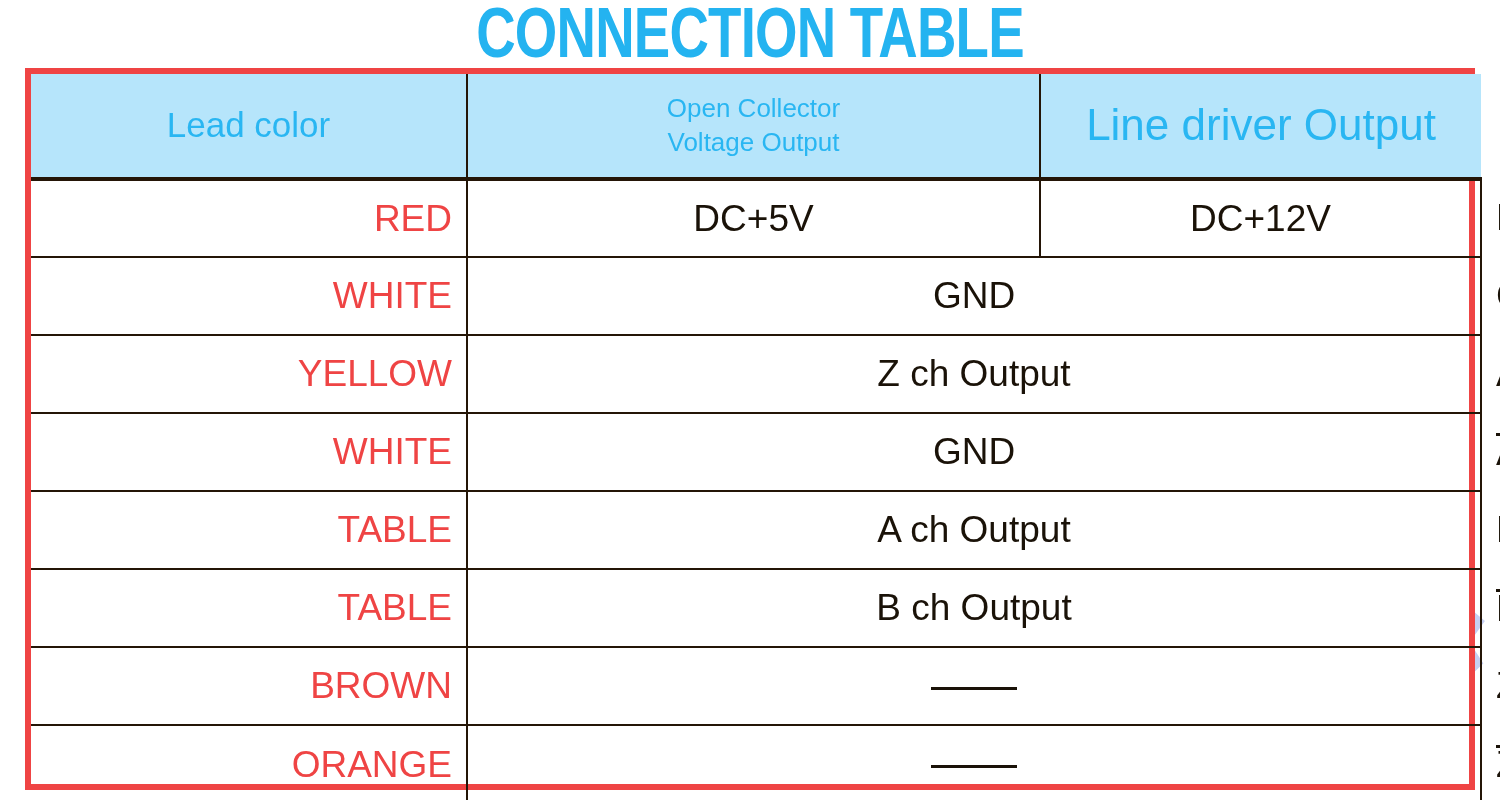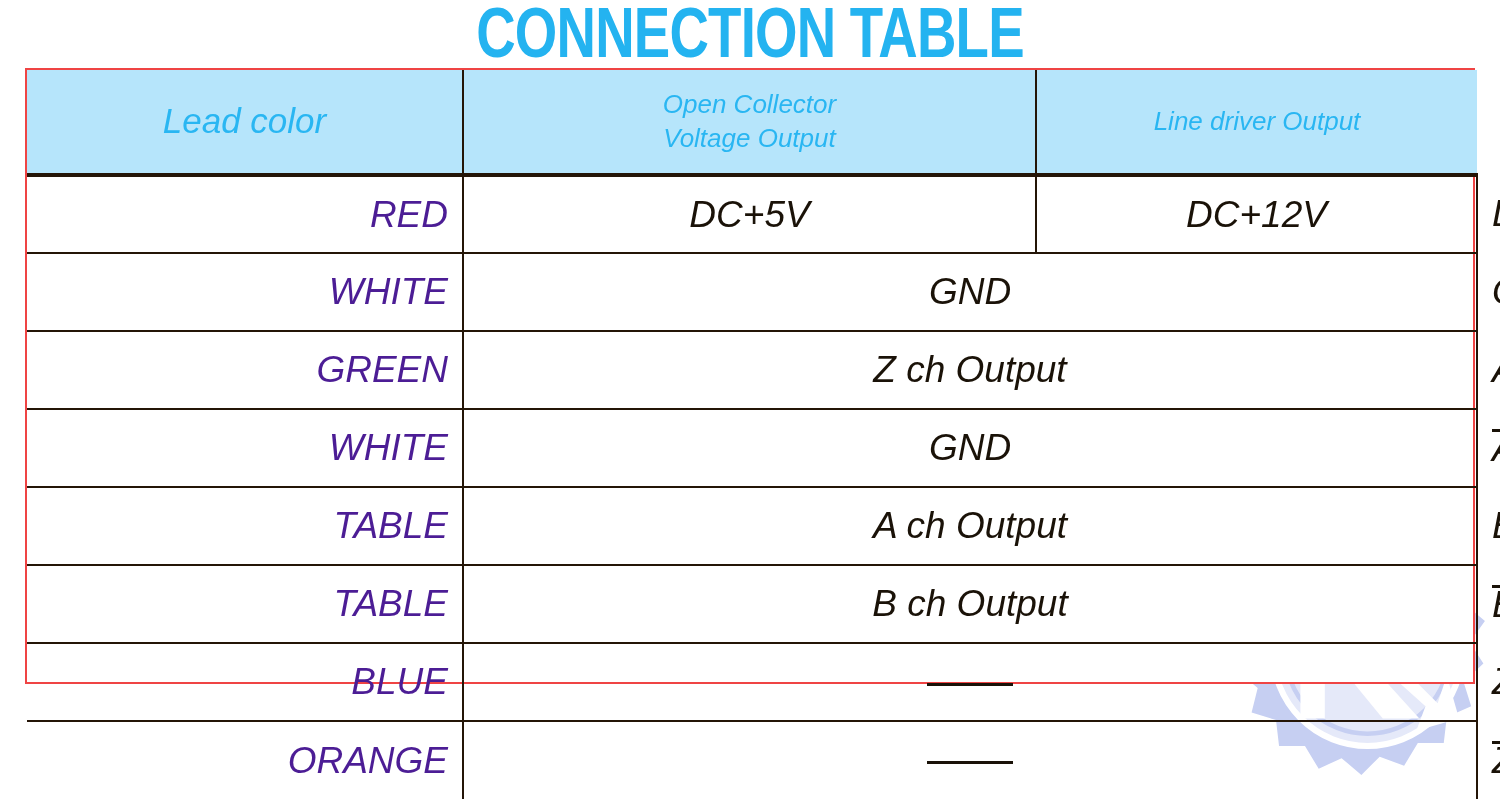--- a/index.html
+++ b/index.html
@@ -46,25 +46,24 @@
     pointer-events: none;
     z-index: 5;
   }
 
   
   #table-wrap {
     position: absolute;
     left: 25px;
     top: 68px;
     width: 1450px;
-    height: 616px;
-    border: 2px solid #ef4444;
+    height: 722px;
+    border: 6px solid #ef4444;
     background: #ffffff;
     z-index: 10;
-    font-style: italic;
   }
   table.conn {
     width: 100%;
     height: 100%;
     border-collapse: collapse;
     table-layout: fixed;
     background: transparent;
   }
   table.conn td, table.conn th {
     border: 2px solid #241507;
@@ -88,28 +87,28 @@
     background: #b6e5fb !important;
     color: #29b6f2;
     font-weight: normal;
     font-size: 34px;
     line-height: 1.28;
     text-align: center;
     border-bottom: 4px solid #241507 !important;
   }
   th.lead-head { font-size: 35px; }
   th.oc-head   { font-size: 26px; }
-  th.ld-head   { font-size: 26px; }
+  th.ld-head   { font-size: 44px; }
   .hdr-line { display: block; white-space: nowrap; }
 
   
   tbody tr { height: 78px; }
   td.lead-cell {
     text-align: right;
-    color: #4c1d95;
+    color: #ef4444;
     font-size: 37px;
     padding-right: 46px;
     white-space: nowrap;
   }
   td.val-cell {
     text-align: center;
     color: #1a1208;
     font-size: 37px;
     white-space: nowrap;
   }
@@ -194,41 +193,41 @@
             <td class="val-cell split-l">DC+5V</td>
             <td class="val-cell split-r">DC+12V</td>
             <td class="val-cell">DC+5V</td>
           </tr>
           <tr>
             <td class="lead-cell">WHITE</td>
             <td class="val-cell" colspan="2">GND</td>
             <td class="val-cell">GND</td>
           </tr>
           <tr>
-            <td class="lead-cell">GREEN</td>
+            <td class="lead-cell">YELLOW</td>
             <td class="val-cell" colspan="2">Z ch Output</td>
             <td class="val-cell">A ch Output</td>
           </tr>
           <tr>
             <td class="lead-cell">WHITE</td>
             <td class="val-cell" colspan="2">GND</td>
             <td class="val-cell"><span class="ovl">A</span></td>
           </tr>
           <tr>
             <td class="lead-cell">TABLE</td>
             <td class="val-cell" colspan="2">A ch Output</td>
             <td class="val-cell">B ch Output</td>
           </tr>
           <tr>
             <td class="lead-cell">TABLE</td>
             <td class="val-cell" colspan="2">B ch Output</td>
             <td class="val-cell"><span class="ovl">B</span></td>
           </tr>
           <tr>
-            <td class="lead-cell">BLUE</td>
+            <td class="lead-cell">BROWN</td>
             <td class="val-cell" colspan="2"><span class="dash-mark"></span></td>
             <td class="val-cell">Z ch Output</td>
           </tr>
           <tr>
             <td class="lead-cell">ORANGE</td>
             <td class="val-cell" colspan="2"><span class="dash-mark"></span></td>
             <td class="val-cell"><span class="ovl">Z</span></td>
           </tr>
         </tbody>
     </table>

